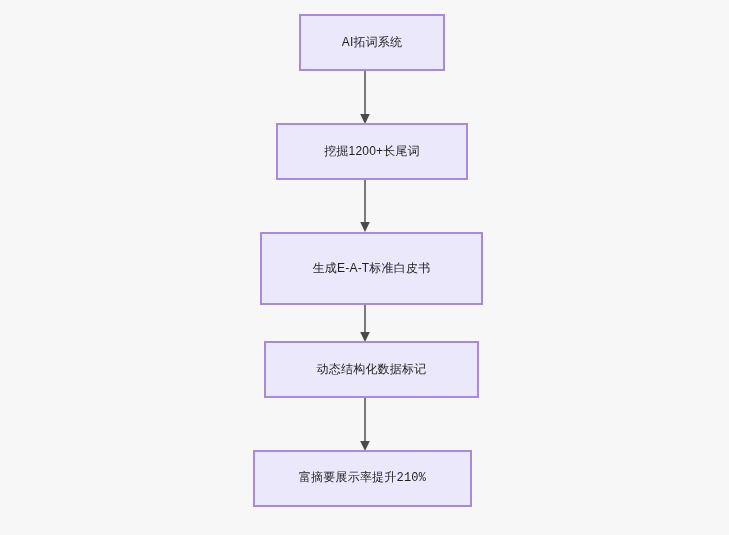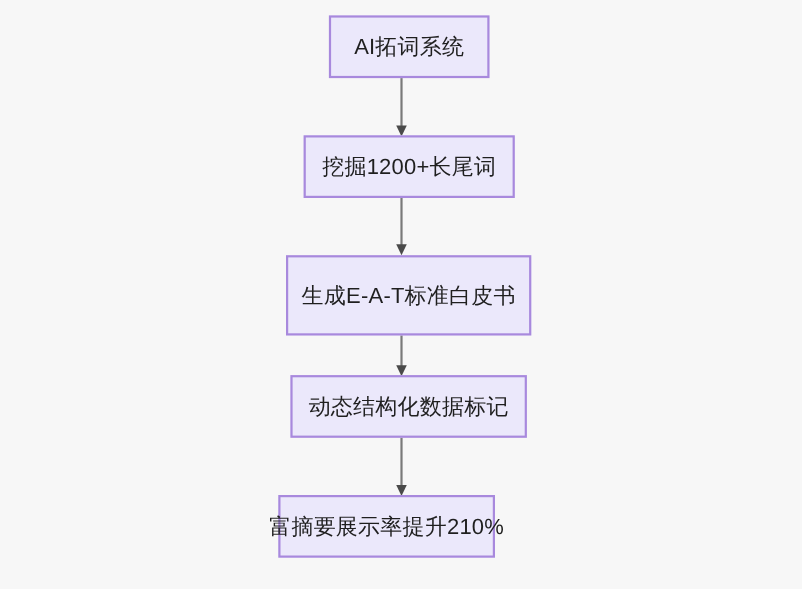--- a/index.html
+++ b/index.html
@@ -20,21 +20,21 @@
   }
   .node {
     position: absolute;
     box-sizing: border-box;
     background: #ebe8fb;
     border: 2px solid #a889dd;
     display: flex;
     align-items: center;
     justify-content: center;
     color: #1f1f1f;
-    font-size: 20px;
+    font-size: 12px;
     line-height: 1.2;
     letter-spacing: 0.2px;
     white-space: nowrap;
   }
   .node-label {
     display: block;
   }
   .edge {
     position: absolute;
     overflow: visible;
@@ -81,17 +81,17 @@
   </div>
 
   <div class="node" style="left:260px; top:232px; width:223px; height:73px;">
     <span class="node-label">生成E-A-T标准白皮书</span>
   </div>
 
   <div class="node" style="left:264px; top:341px; width:215px; height:57px;text-align:center;">
     <span class="node-label">动态结构化数据标记</span>
   </div>
 
-  <div class="node" style="left:253px; top:450px; width:197px; height:57px;">
+  <div class="node" style="left:253px; top:450px; width:219px; height:57px;font-family:Liberation Mono, monospace;">
     <span class="node-label">富摘要展示率提升210%</span>
   </div>
 
 </div>
 
 </body></html>

